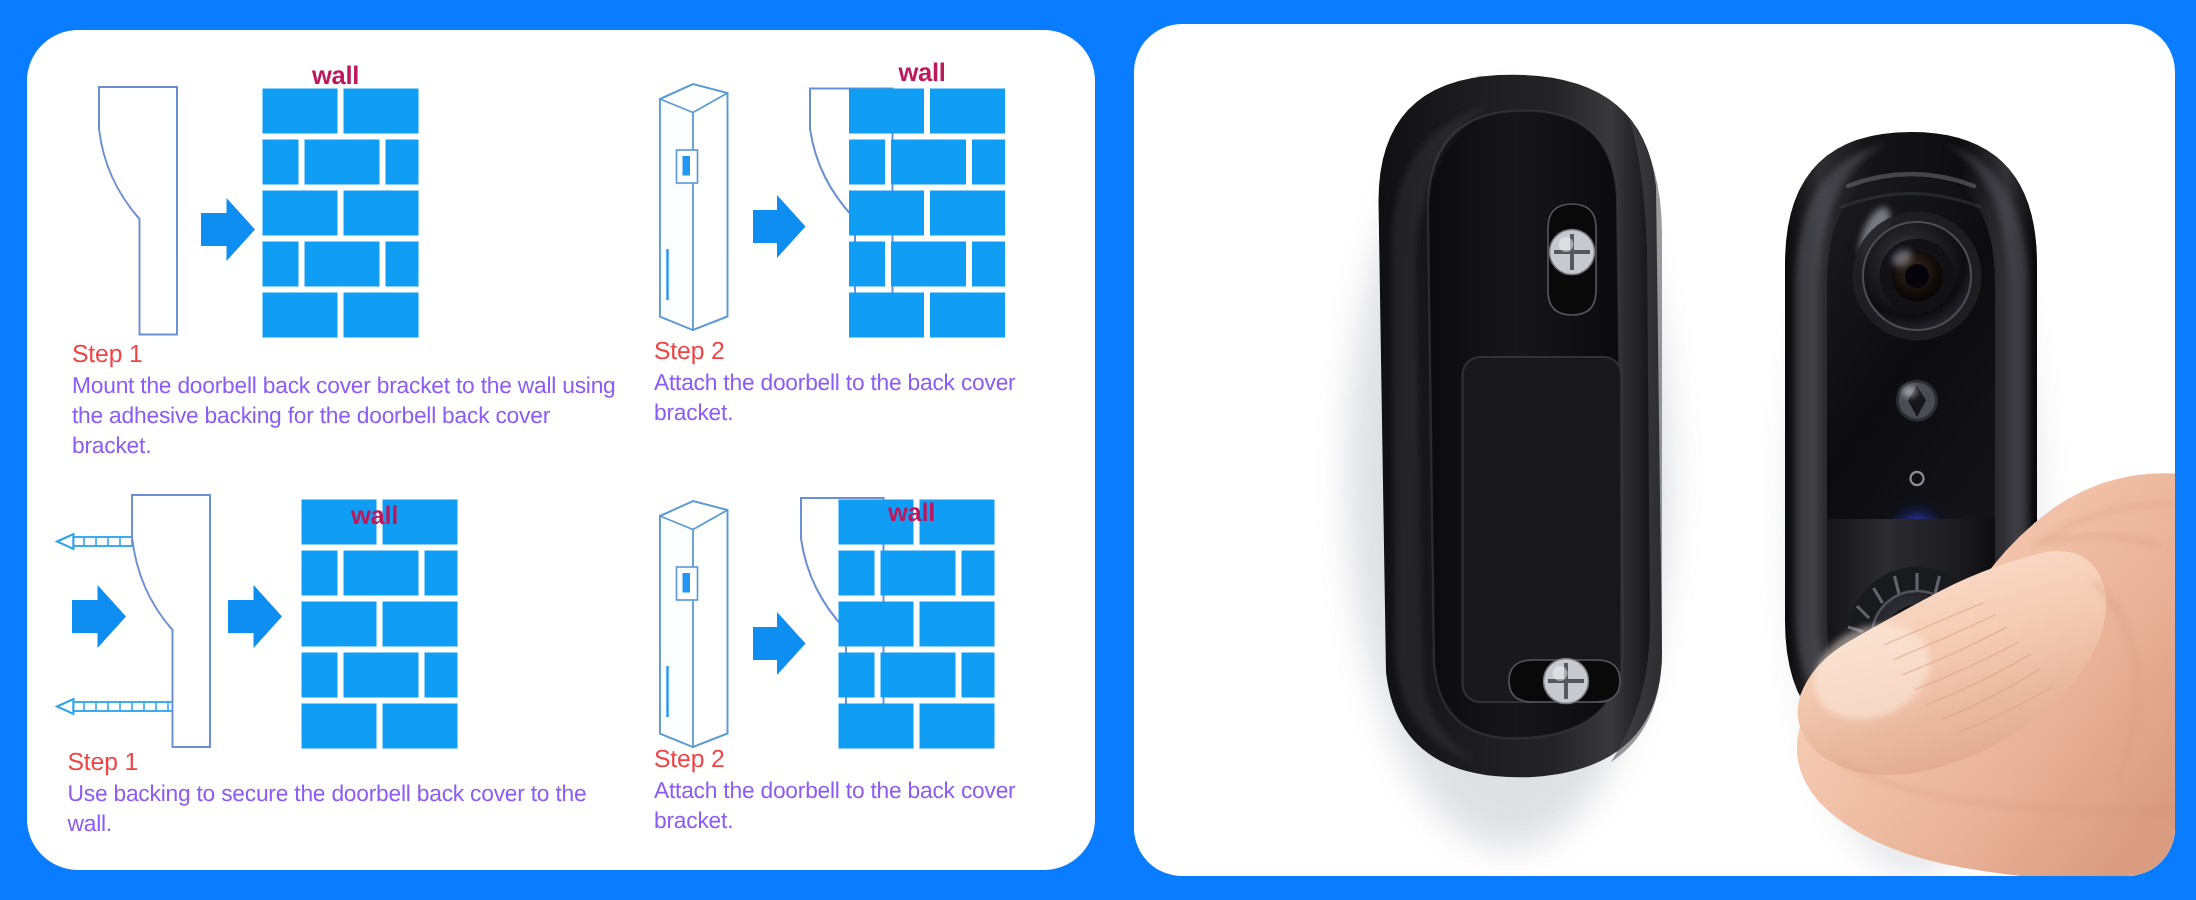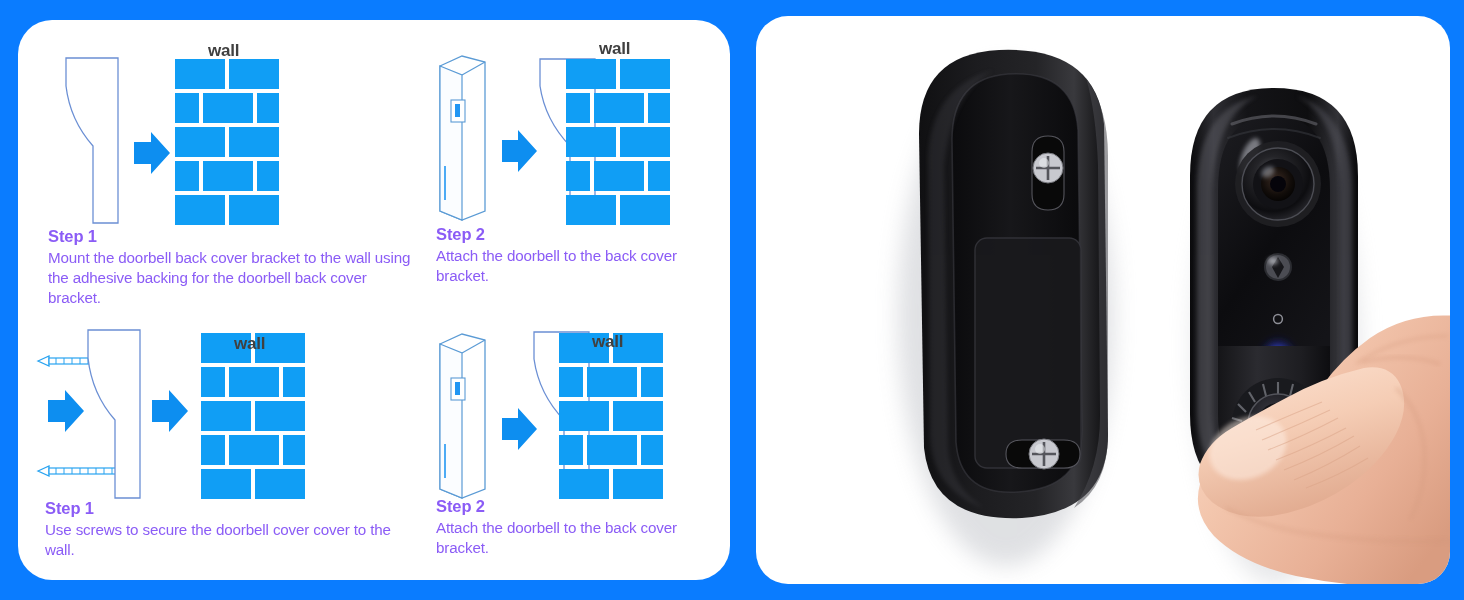--- a/index.html
+++ b/index.html
@@ -46,34 +46,34 @@
 
   .step-figure {
     position: relative;
     height: 200px;
   }
 
   .wall-label {
     position: absolute;
     font-size: 17px;
     font-weight: bold;
-    color: #404040;
+    color: #be185d;
     letter-spacing: -0.2px;
   }
 
   
   .step-text {
     position: absolute;
     left: 30px;
     right: 8px;
   }
   .step-title {
     font-size: 16.5px;
-    font-weight: bold;
-    color: #8b5cf6;
+    font-weight: normal;
+    color: #ef4444;
     line-height: 1.25;
     margin-bottom: 1px;
     letter-spacing: -0.1px;
   }
   .step-desc {
     font-size: 15.2px;
     color: #8b5cf6;
     line-height: 1.33;
     letter-spacing: -0.15px;
   }
@@ -212,21 +212,21 @@
               <rect x="183" y="127" width="24" height="30" fill="#109ef5"></rect>
               <rect x="211" y="127" width="50" height="30" fill="#109ef5"></rect>
               <rect x="265" y="127" width="22" height="30" fill="#109ef5"></rect>
               <rect x="183" y="161" width="50" height="30" fill="#109ef5"></rect>
               <rect x="237" y="161" width="50" height="30" fill="#109ef5"></rect>
             </g>
           </svg>
         </div>
         <div class="step-text" style="top:198px; left:27px;">
           <div class="step-title">Step 1</div>
-          <div class="step-desc">Use screws to secure the doorbell cover cover to the wall.</div>
+          <div class="step-desc">Use backing to secure the doorbell back cover to the wall.</div>
         </div>
       </div>
 
       <div class="step-panel">
         <div class="step-figure">
           <span class="wall-label" style="left:170px; top:24px;">wall</span>
           <svg width="308" height="205" viewBox="0 0 308 205">
             <g>
               <path d="M18 36 L40 26 L63 32 L63 181 L40 190 L18 181 Z" fill="#ffffff" stroke="#5b9bd5" stroke-width="1.3"></path>
               <path d="M18 36 L40 45 L40 190 L18 181 Z" fill="#fbfdff" stroke="#5b9bd5" stroke-width="1.2"></path>

